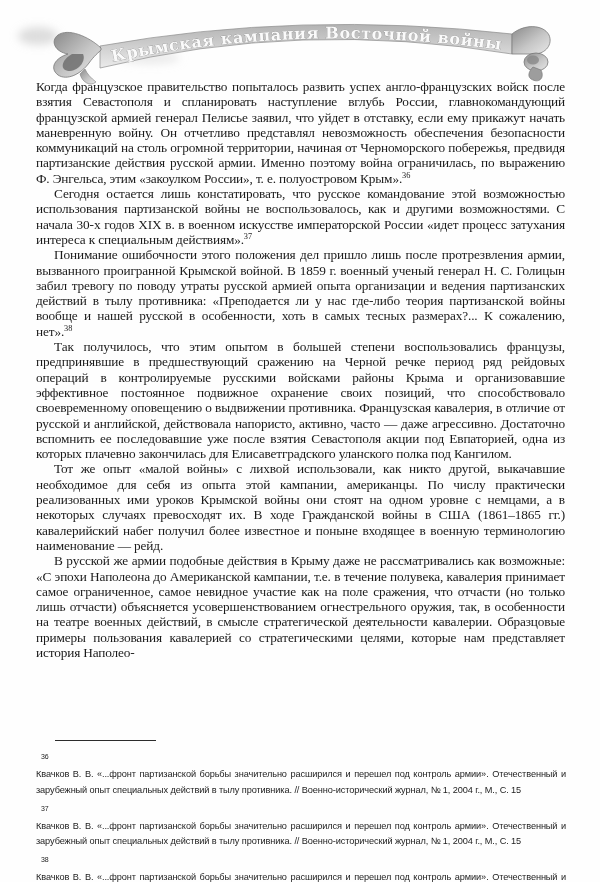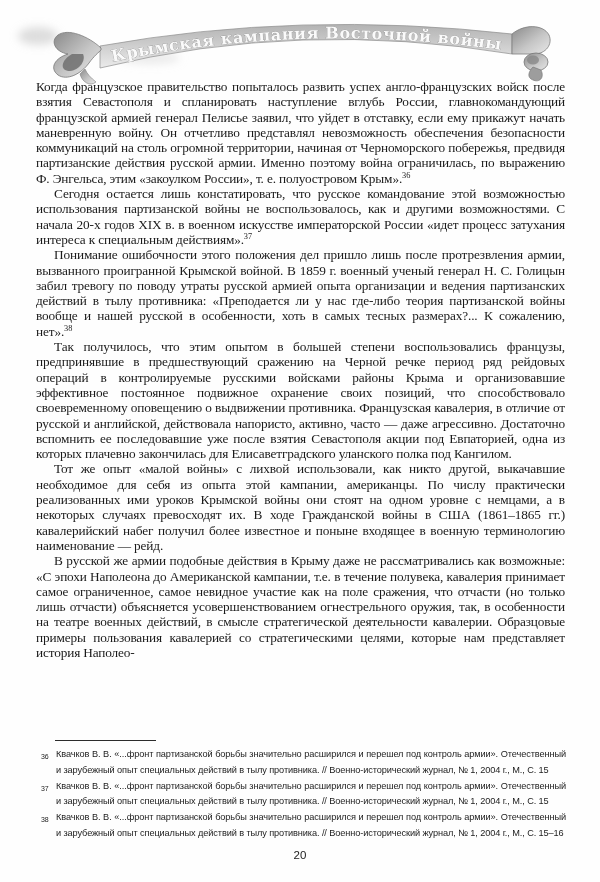--- a/index.html
+++ b/index.html
@@ -63,21 +63,21 @@
     position: absolute;
     top: 747px; left: 36px;
     width: 530px;
     font-family: "Liberation Sans", sans-serif;
     font-size: 9.2px;
     line-height: 15.8px;
     letter-spacing: -0.1px;
     color: #1c1c1c;
     text-align: justify;
   }
-  .footnote { display: flex; align-items: flex-start; }
+  .footnote { display: flex; align-items: flex-start; flex-direction: column; }
   .fn-marker {
     flex: 0 0 20px;
     font-size: 7px;
     padding-top: 2px;
     padding-left: 5px;
   }
   .fn-text { flex: 1; }
 
   
   .page-number {
@@ -135,21 +135,21 @@
 
       <path id="bannerTextPath" d="M 112 54 Q 300 14 502 42" fill="none"></path>
       <text fill="#fafafa" stroke="#939393" stroke-width="0.55">
         <textPath href="#bannerTextPath" startOffset="50%" text-anchor="middle">Крымская кампания Восточной войны</textPath>
       </text>
     </svg>
   </div>
 
   <main class="body-text">
     <p class="para first-para"><span>Когда французское правительство попыталось развить успех англо-французских войск после взятия Севастополя и спланировать наступление вглубь России, главнокомандующий французской армией генерал Пелисье заявил, что уйдет в отставку, если ему прикажут начать маневренную войну. Он отчетливо представлял невозможность обеспечения безопасности коммуникаций на столь огромной территории, начиная от Черноморского побережья, предвидя партизанские действия русской армии. Именно поэтому война ограничилась, по выражению Ф. Энгельса, этим «закоулком России», т. е. полуостровом Крым».</span><sup class="fnref">36</sup></p>
-    <p class="para"><span>Сегодня остается лишь констатировать, что русское командование этой возможностью использования партизанской войны не воспользовалось, как и другими возможностями. С начала 20-х годов XIX в. в военном искусстве императорской России «идет процесс затухания интереса к специальным действиям».</span><sup class="fnref">37</sup></p>
+    <p class="para"><span>Сегодня остается лишь констатировать, что русское командование этой возможностью использования партизанской войны не воспользовалось, как и другими возможностями. С начала 30-х годов XIX в. в военном искусстве императорской России «идет процесс затухания интереса к специальным действиям».</span><sup class="fnref">37</sup></p>
     <p class="para"><span>Понимание ошибочности этого положения дел пришло лишь после протрезвления армии, вызванного проигранной Крымской войной. В 1859 г. военный ученый генерал Н. С. Голицын забил тревогу по поводу утраты русской армией опыта организации и ведения партизанских действий в тылу противника: «Преподается ли у нас где-либо теория партизанской войны вообще и нашей русской в особенности, хоть в самых тесных размерах?... К сожалению, нет».</span><sup class="fnref">38</sup></p>
     <p class="para"><span>Так получилось, что этим опытом в большей степени воспользовались французы, предпринявшие в предшествующий сражению на Черной речке период ряд рейдовых операций в контролируемые русскими войсками районы Крыма и организовавшие эффективное постоянное подвижное охранение своих позиций, что способствовало своевременному оповещению о выдвижении противника. Французская кавалерия, в отличие от русской и английской, действовала напористо, активно, часто — даже агрессивно. Достаточно вспомнить ее последовавшие уже после взятия Севастополя акции под Евпаторией, одна из которых плачевно закончилась для Елисаветградского уланского полка под Кангилом.</span></p>
     <p class="para"><span>Тот же опыт «малой войны» с лихвой использовали, как никто другой, выкачавшие необходимое для себя из опыта этой кампании, американцы. По числу практически реализованных ими уроков Крымской войны они стоят на одном уровне с немцами, а в некоторых случаях превосходят их. В ходе Гражданской войны в США (1861–1865 гг.) кавалерийский набег получил более известное и поныне входящее в военную терминологию наименование — рейд.</span></p>
     <p class="para"><span>В русской же армии подобные действия в Крыму даже не рассматривались как возможные: «С эпохи Наполеона до Американской кампании, т.е. в течение полувека, кавалерия принимает самое ограниченное, самое невидное участие как на поле сражения, что отчасти (но только лишь отчасти) объясняется усовершенствованием огнестрельного оружия, так, в особенности на театре военных действий, в смысле стратегической деятельности кавалерии. Образцовые примеры пользования кавалерией со стратегическими целями, которые нам представляет история Наполео-</span></p>
   </main>
 
   <div class="footnote-separator"></div>
 
   <section class="footnotes">
     <div class="footnote">
@@ -159,15 +159,14 @@
     <div class="footnote">
       <span class="fn-marker">37</span>
       <span class="fn-text">Квачков В. В. «...фронт партизанской борьбы значительно расширился и перешел под контроль армии». Отечественный и зарубежный опыт специальных действий в тылу противника. // Военно-исторический журнал, № 1, 2004 г., М., С. 15</span>
     </div>
     <div class="footnote">
       <span class="fn-marker">38</span>
       <span class="fn-text">Квачков В. В. «...фронт партизанской борьбы значительно расширился и перешел под контроль армии». Отечественный и зарубежный опыт специальных действий в тылу противника. // Военно-исторический журнал, № 1, 2004 г., М., С. 15–16</span>
     </div>
   </section>
 
-  <div class="page-number">20</div>
 
 </div>
 
 </body></html>

